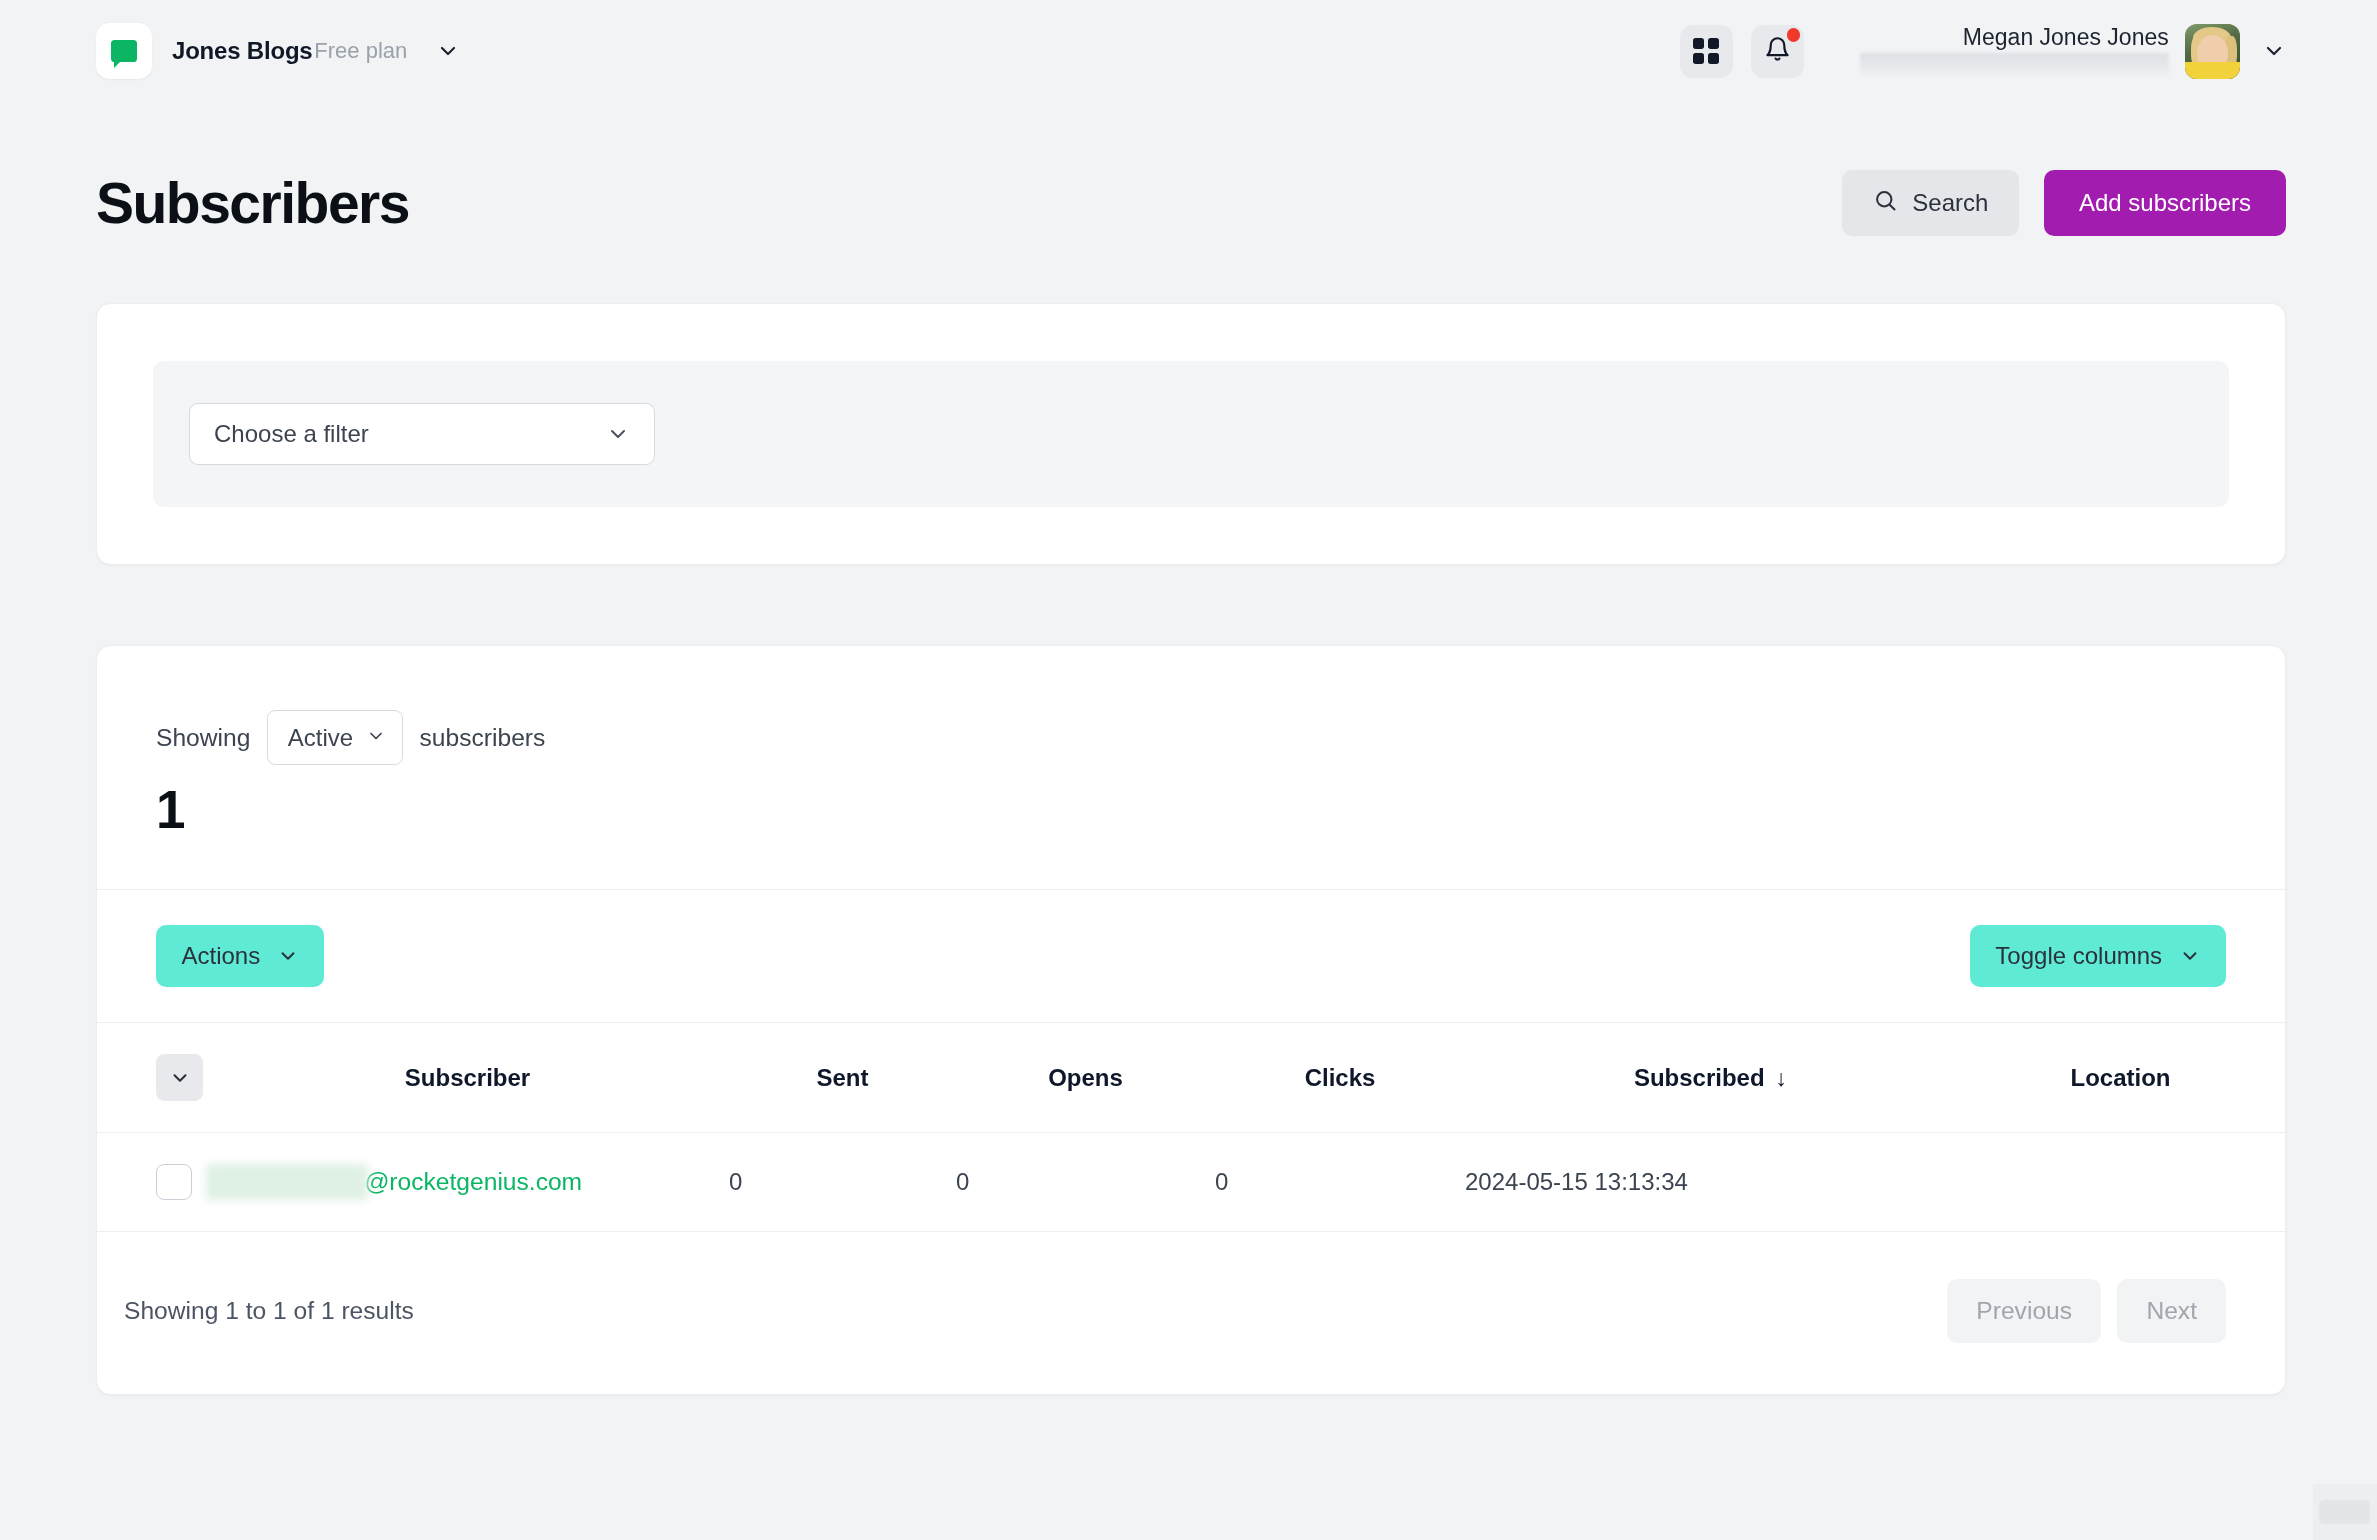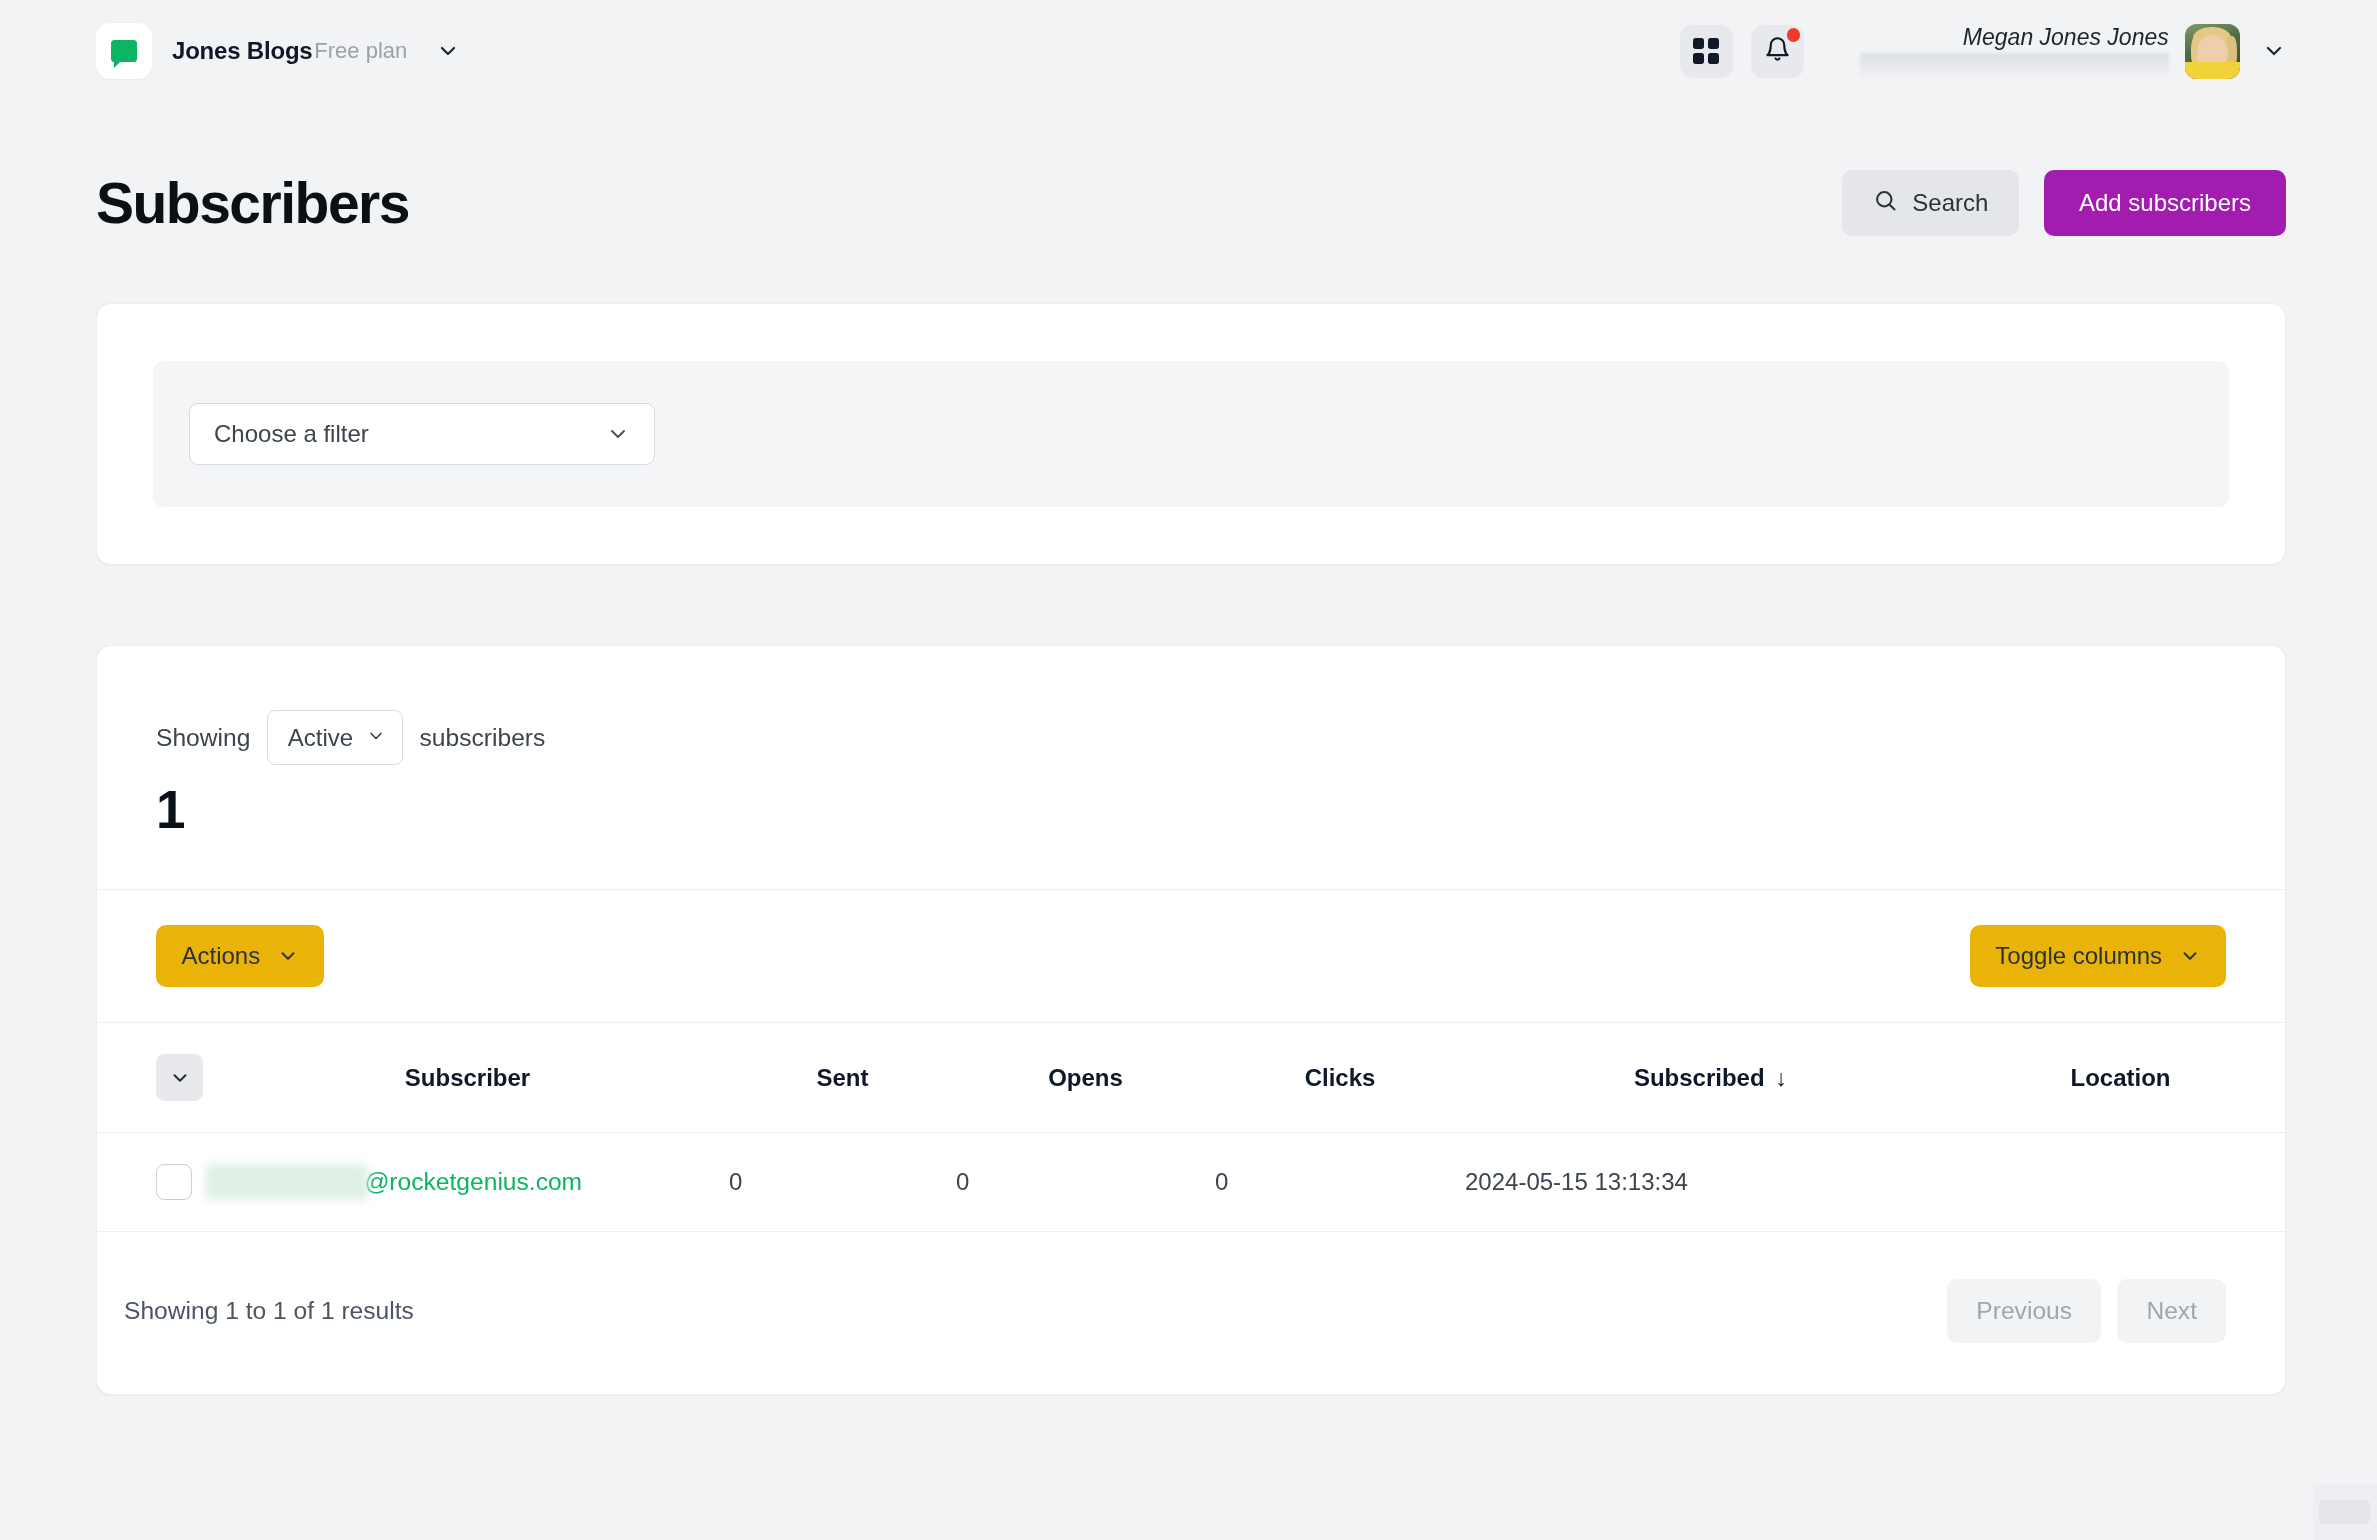--- a/index.html
+++ b/index.html
@@ -69,21 +69,21 @@
     width: 13.6px; height: 13.6px;
     background: #f0392b;
     border-radius: 50%;
   }
   .user-block {
     display: flex;
     align-items: center;
     gap: 16.4px;
     margin-left: 38px;
   }
-  .user-meta { display: flex; flex-direction: column; align-items: flex-end; gap: 3.6px; font-style: italic; }
+  .user-meta { display: flex; flex-direction: column; align-items: flex-end; gap: 3.6px; }
   .user-name { font-size: 23px; color: #1d2430; font-weight: 400; line-height: 1.1; white-space: nowrap; }
   .user-email-blur {
     width: 309px; height: 24px;
     background: linear-gradient(180deg,#dcdfe3 0%,#e4e6ea 45%,#eff1f3 100%);
     border-radius: 2.7px;
     filter: blur(1.8px);
   }
   .avatar {
     width: 55px; height: 55px;
     border-radius: 12px;
@@ -238,21 +238,21 @@
     line-height: 1;
     letter-spacing: -0.9px;
   }
   .tools-row {
     border-top: 0.9px solid #eceef0;
     display: flex;
     align-items: center;
     padding: 35px 59px;
   }
   .btn-grey {
-    background: #eab308;
+    background: #5eead4;
     color: #2b323c;
     height: 62px;
     padding: 0 25.5px;
     gap: 16.4px;
     font-size: 24px;
     border-radius: 10px;
   }
   .btn-grey .chev { display: flex; }
 
   table { width: 100%; border-collapse: collapse; }

